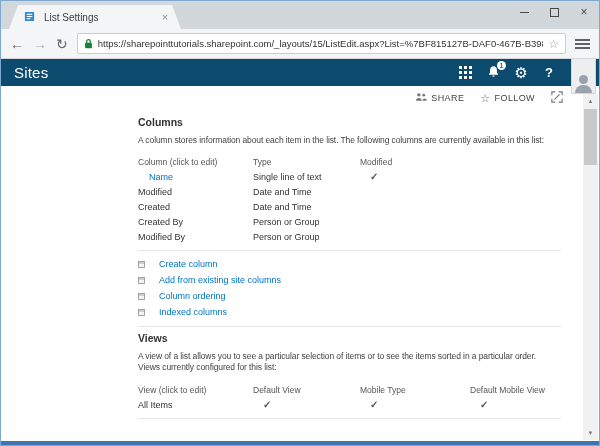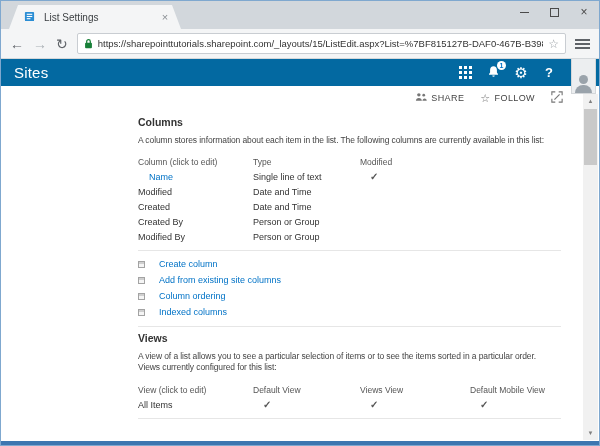--- a/index.html
+++ b/index.html
@@ -23,21 +23,21 @@
   .toolbar { height: 30px; background: #f4f5f6; border-bottom: 1px solid #d4d8db; display: flex; align-items: center; padding: 0 9px; gap: 9px; }
   .nav-icon { font-size: 14px; color: #5f6368; line-height: 1; }
   .nav-icon.disabled { color: #aab0b5; }
   .omnibox { flex: 1; height: 21px; background: #fff; border: 1px solid #c9cdd2; border-radius: 2px; display: flex; align-items: center; padding: 0 6px; gap: 5px; overflow: hidden; }
   .url { font-size: 9.5px; color: #333; white-space: nowrap; overflow: hidden; flex: 1; }
   .bookmark-star { font-size: 12px; color: #9aa0a6; line-height: 1; }
   .menu-icon { width: 15px; display: flex; flex-direction: column; gap: 2px; }
   .menu-icon span { display: block; height: 2px; background: #5f6368; }
 
   
-  .suitebar { height: 27px; background: #0369a1; display: flex; align-items: center; padding-left: 13px; position: relative; }
+  .suitebar { height: 27px; background: #0c4a6e; display: flex; align-items: center; padding-left: 13px; position: relative; }
   .suitebar-title { color: #fff; font-size: 15px; font-weight: 400; letter-spacing: .2px; }
   .suitebar-icons { margin-left: auto; display: flex; align-items: center; margin-right: 36px; }
   .sb-icon { width: 28px; height: 27px; display: flex; align-items: center; justify-content: center; position: relative; }
   .app-grid { display: grid; grid-template-columns: repeat(3, 3px); grid-auto-rows: 3px; gap: 2px; }
   .app-grid i { background: #fff; }
   .badge { position: absolute; top: 2px; right: 1px; background: #fff; color: #0072c6; font-size: 7px; font-weight: bold; width: 9px; height: 9px; border-radius: 50%; display: flex; align-items: center; justify-content: center; }
   .gear-glyph { color: #fff; font-size: 15px; line-height: 1; }
   .help-glyph { color: #fff; font-size: 13px; font-weight: bold; }
   .avatar { position: absolute; top: 0; right: 3px; width: 25px; height: 35px; background: #eceef0; border: 1px solid #d4d7da; border-top: none; z-index: 20; display: flex; flex-direction: column; align-items: center; justify-content: flex-end; overflow: hidden; }
   .av-head { width: 9px; height: 9px; border-radius: 50%; background: #9aa3ab; margin-bottom: 1px; }
@@ -253,21 +253,21 @@
 
     <div class="divider"></div>
 
     <div class="views-block">
       <div class="section-title">Views</div>
       <div class="desc wrap">A view of a list allows you to see a particular selection of items or to see the items sorted in a particular order. Views currently configured for this list:</div>
 
       <div class="grid-views thead">
         <span>View (click to edit)</span>
         <span>Default View</span>
-        <span>Views View</span>
+        <span>Mobile Type</span>
         <span>Default Mobile View</span>
       </div>
 
       <div class="grid-views trow">
         <a href="#" class="name-plain">All Items</a>
         <span class="check">✓</span>
         <span class="check">✓</span>
         <span class="check">✓</span>
       </div>
 

